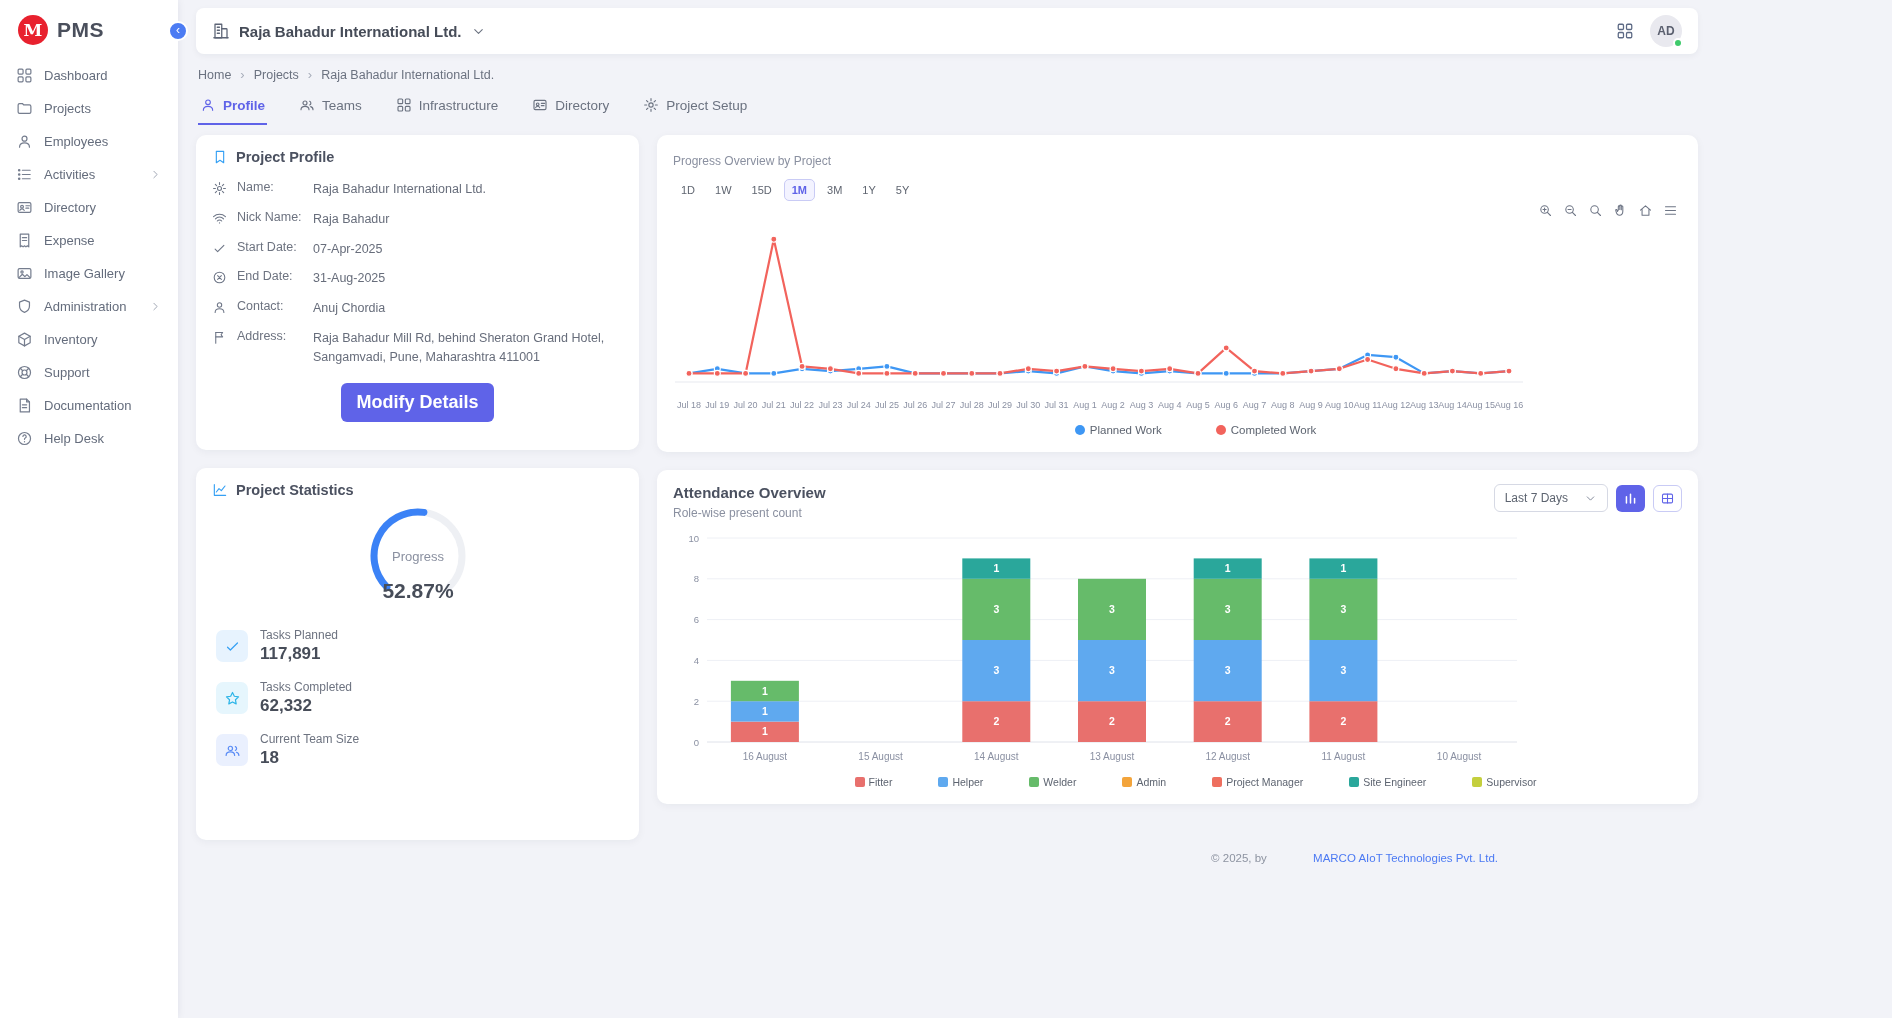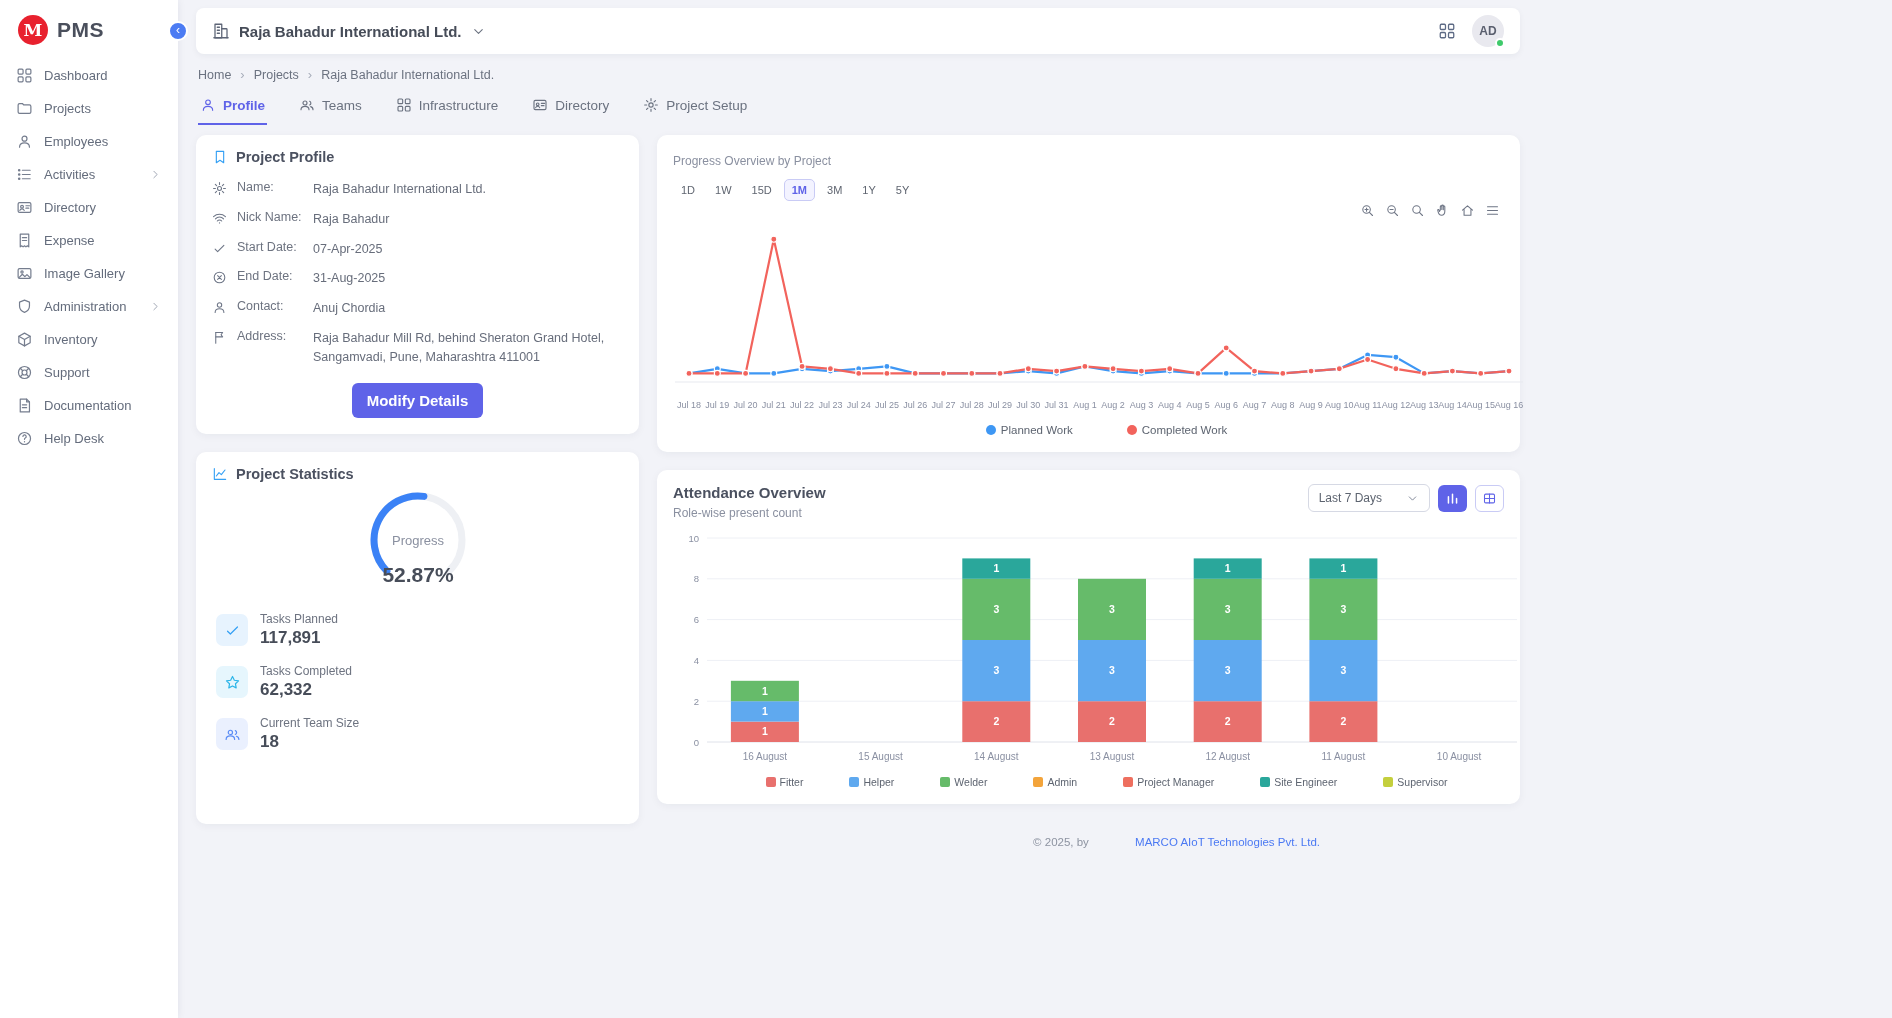--- a/index.html
+++ b/index.html
@@ -18,21 +18,21 @@
   .logo { display: flex; align-items: center; gap: 9px; padding: 15px 18px 14px; }
   .logo-badge { width: 30px; height: 30px; border-radius: 50%; background: #e8212e; color: #fff; display: flex; align-items: center; justify-content: center; font-weight: bold; font-size: 17px; font-family: "DejaVu Serif", serif; }
   .logo-text { font-size: 21px; font-weight: 700; color: #4a4f5c; letter-spacing: .5px; }
   .nav-item { display: flex; align-items: center; gap: 11px; padding: 8px 16px; font-size: 13px; color: #646c7c; cursor: pointer; }
   .nav-item svg { width: 17px; height: 17px; color: #757d8e; flex-shrink: 0; }
   .nav-item .chev { margin-left: auto; width: 13px; height: 13px; color: #9aa0ae; }
   .collapse-btn { position: absolute; left: 168px; top: 21px; width: 20px; height: 20px; border-radius: 50%; background: #4c7cf3; color: #fff; border: 2px solid #fff; font-size: 12px; line-height: 1; display: flex; align-items: center; justify-content: center; z-index: 5; cursor: pointer; padding-bottom: 2px; }
 
   
   .content { flex: 1; padding: 8px 0 0 18px; }
-  .container { width: 1324px; }
+  .container { width: 1502px; }
 
   .topbar { background: #fff; border-radius: 8px; height: 46px; display: flex; align-items: center; padding: 0 16px; box-shadow: 0 2px 6px rgba(25,30,60,.05); }
   .topbar-left { display: flex; align-items: center; gap: 9px; cursor: pointer; }
   .topbar-left svg { width: 18px; height: 18px; color: #5d6576; }
   .company-name { font-size: 15px; font-weight: 700; color: #464c58; }
   .topbar-left .chevd { width: 15px; height: 15px; color: #6b7280; }
   .topbar-right { margin-left: auto; display: flex; align-items: center; gap: 16px; }
   .topbar-right .appgrid { width: 18px; height: 18px; color: #5d6a85; cursor: pointer; }
   .avatar { width: 32px; height: 32px; border-radius: 50%; background: #e9e9ef; color: #5a5f6e; font-size: 12px; font-weight: 700; display: flex; align-items: center; justify-content: center; position: relative; cursor: pointer; }
   .avatar .dot { position: absolute; right: -1px; bottom: -1px; width: 10px; height: 10px; border-radius: 50%; background: #3fca6b; border: 2px solid #fff; }
@@ -54,21 +54,21 @@
   .card-title { display: flex; align-items: center; gap: 8px; font-size: 14.5px; font-weight: 700; color: #4b5160; }
   .card-title svg { width: 16px; height: 16px; color: #35a0f4; }
   .card-sub { font-size: 12px; color: #8a90a0; margin-top: 5px; }
 
   
   .fields { margin-top: 15px; display: flex; flex-direction: column; gap: 11px; }
   .field { display: flex; gap: 10px; font-size: 12.5px; align-items: flex-start; }
   .field svg { width: 15px; height: 15px; color: #6e7687; flex-shrink: 0; margin-top: 1px; }
   .field-label { width: 66px; color: #6d7380; flex-shrink: 0; }
   .field-value { color: #676d7b; line-height: 1.5; max-width: 312px; }
-  .btn-primary { display: block; margin: 17px auto 0; background: #5f63e8; color: #fff; border: none; border-radius: 6px; font-size: 15px; font-weight: 700; padding: 9px 15px; cursor: pointer; font-family: inherit; }
+  .btn-primary { display: block; margin: 17px auto 12px; background: #5f63e8; color: #fff; border: none; border-radius: 6px; font-size: 18px; font-weight: 700; padding: 9px 15px; cursor: pointer; font-family: inherit; }
 
   
   .gauge-wrap { display: flex; justify-content: center; margin-top: 4px; }
   .stats { display: flex; flex-direction: column; gap: 16px; margin: 14px 4px 56px; }
   .stat { display: flex; align-items: center; gap: 12px; }
   .stat-icon { width: 32px; height: 32px; border-radius: 7px; display: flex; align-items: center; justify-content: center; flex-shrink: 0; }
   .stat-icon svg { width: 17px; height: 17px; }
   .stat-label { font-size: 12px; color: #6d7380; }
   .stat-value { font-size: 17px; font-weight: 700; color: #474d59; margin-top: 2px; }
 
@@ -80,21 +80,21 @@
   .chart-toolbar svg { width: 15px; height: 15px; cursor: pointer; }
   .legend { display: flex; justify-content: center; gap: 18px; margin-top: 4px; font-size: 11.5px; color: #5d6470; align-items: center; flex-wrap: wrap; }
   .legend-item { display: flex; align-items: center; cursor: pointer; padding-left: 36px; }
   .legend .dot { width: 10px; height: 10px; border-radius: 50%; display: inline-block; margin-right: 5px; }
   .legend .sq { width: 10px; height: 10px; border-radius: 2px; display: inline-block; margin-right: 4px; }
   .legend.small { font-size: 10.5px; gap: 10px; }
 
   
   .att-head { display: flex; align-items: flex-start; }
   .att-controls { margin-left: auto; display: flex; gap: 8px; align-items: center; }
-  .select { display: flex; align-items: center; gap: 24px; border: 1px solid #d6d9e4; border-radius: 6px; padding: 6px 10px; font-size: 12px; color: #5d6470; background: #fff; cursor: pointer; }
+  .select { display: flex; align-items: center; gap: 16px; border: 1px solid #d6d9e4; border-radius: 6px; padding: 6px 10px; font-size: 12px; color: #5d6470; background: #fff; cursor: pointer; }
   .select svg { width: 13px; height: 13px; color: #7a8192; }
   .icon-btn { width: 29px; height: 27px; border-radius: 6px; display: flex; align-items: center; justify-content: center; cursor: pointer; border: 1px solid transparent; background: #fff; }
   .icon-btn.active { background: #5f63e8; color: #fff; }
   .icon-btn.outline { border-color: #c9cbf5; color: #5f63e8; }
   .icon-btn svg { width: 15px; height: 15px; }
 
   .chart-mount { margin-top: 8px; }
   .footer { margin: 12px 0 0; text-align: right; padding-right: 200px; font-size: 11.5px; color: #8d93a1; }
   .footer a { color: #4b79f3; text-decoration: none; font-weight: 500; cursor: pointer; margin-left: 43px; }
 </style>

